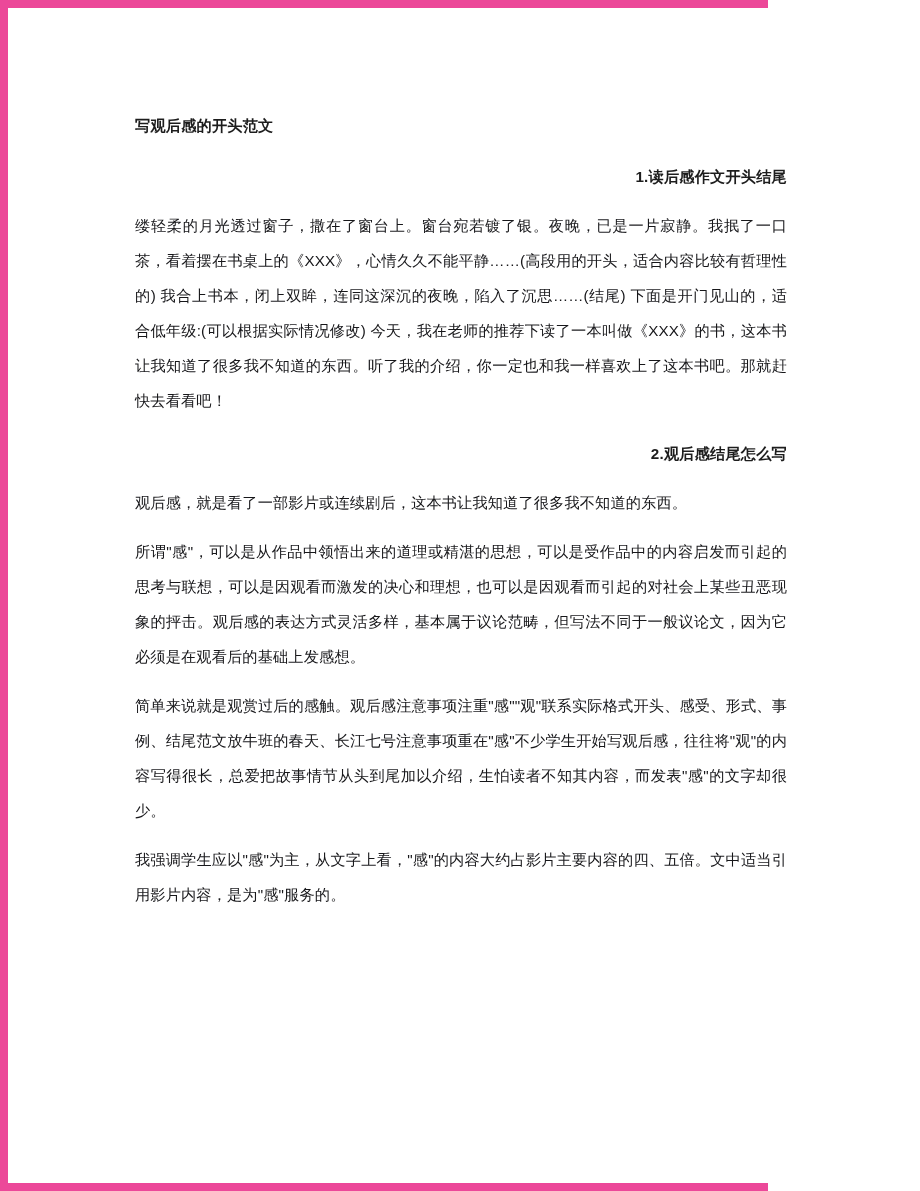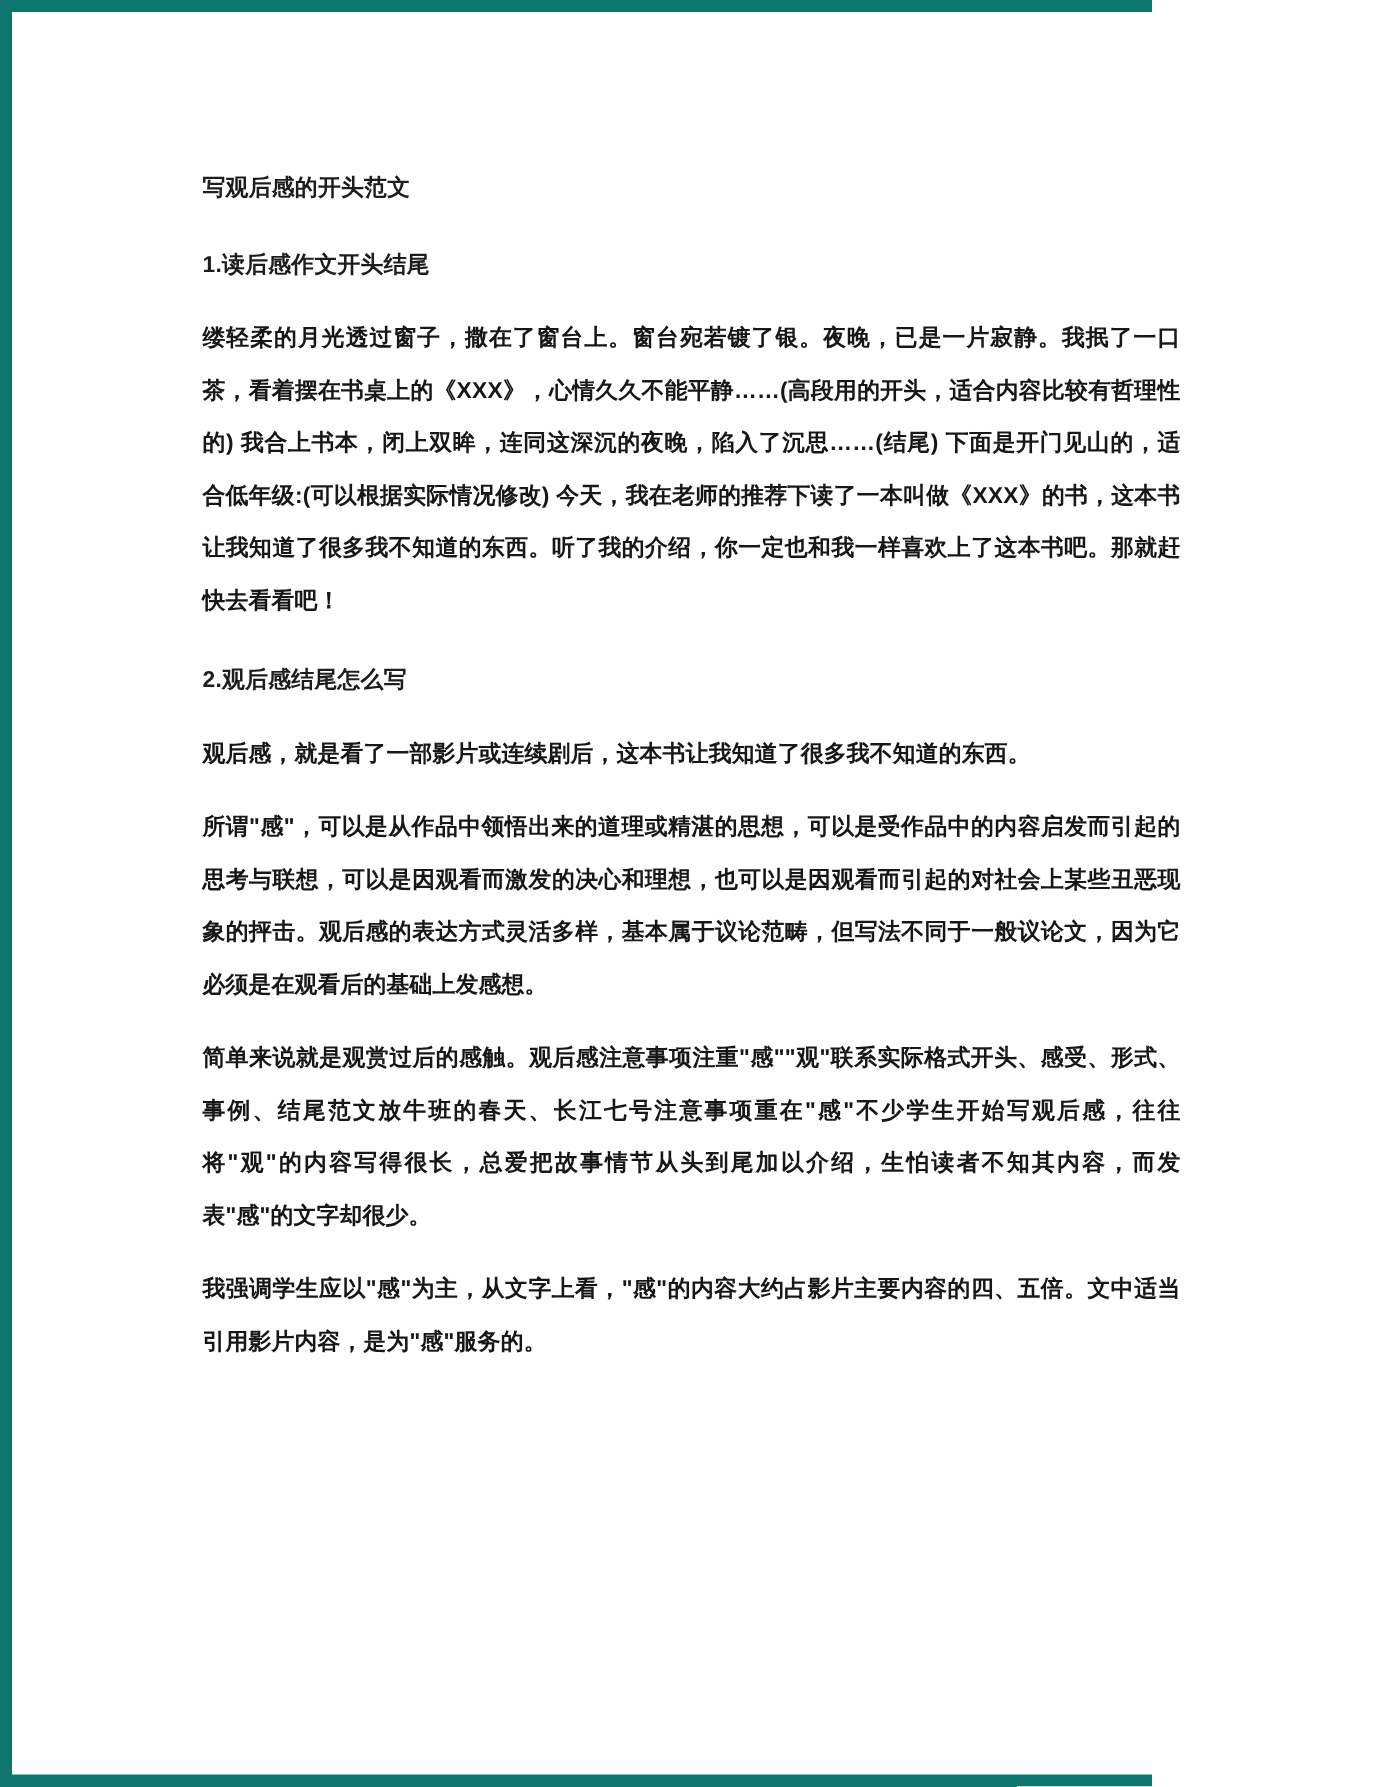--- a/index.html
+++ b/index.html
@@ -10,21 +10,21 @@
   body {
     width: 920px;
     height: 1191px;
     font-family: "Liberation Sans", "DejaVu Sans", sans-serif;
     overflow: hidden;
   }
   #page {
     position: relative;
     width: 768px;
     height: 1191px;
-    background: #0f766e;
+    background: #ec4899;
     box-sizing: border-box;
   }
   #page-inner {
     position: absolute;
     left: 8px;
     top: 8px;
     width: 904px;
     height: 1175px;
     background: #ffffff;
     border: 0;
@@ -46,26 +46,27 @@
     text-align: justify;
     text-justify: inter-ideograph;
   }
   .sec-head {
     font-size: 15.2px;
     line-height: 35px;
     color: #1d1d1d;
     font-weight: 600;
     letter-spacing: 0.2px;
     margin: 0 0 14px 0;
+    text-align: right;
   }
   .para {
     font-size: 15.2px;
     line-height: 35px;
     color: #17171a;
-    font-weight: 700;
+    font-weight: 400;
     letter-spacing: 0.15px;
     margin: 0 0 14px 0;
     text-align: justify;
     text-justify: inter-ideograph;
     word-break: break-all;
   }
   .para:last-child { margin-bottom: 0; }
   .gap-lg { margin-bottom: 18px; }
 </style>
 </head>

